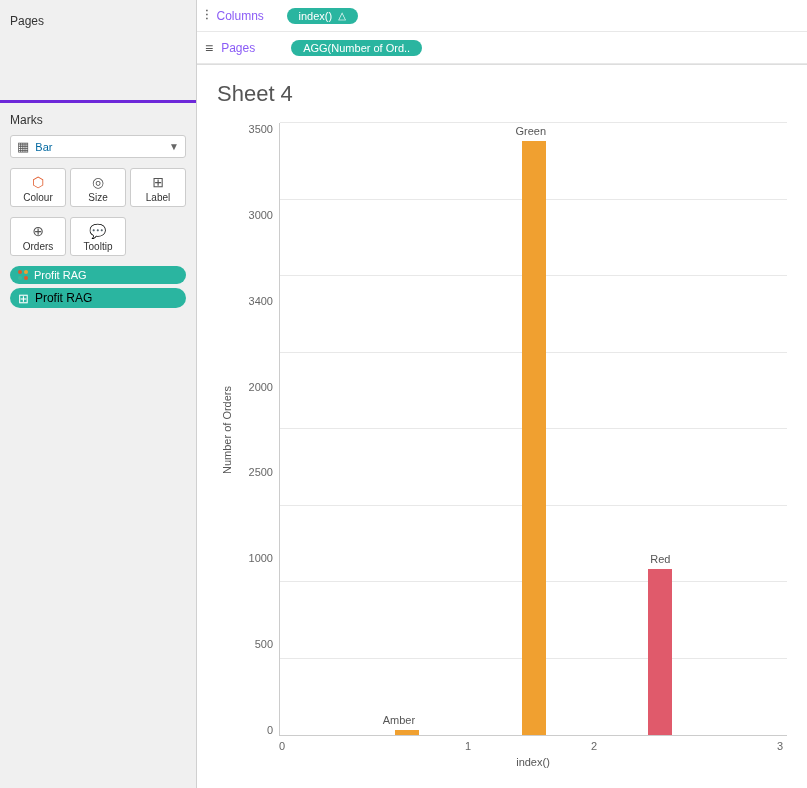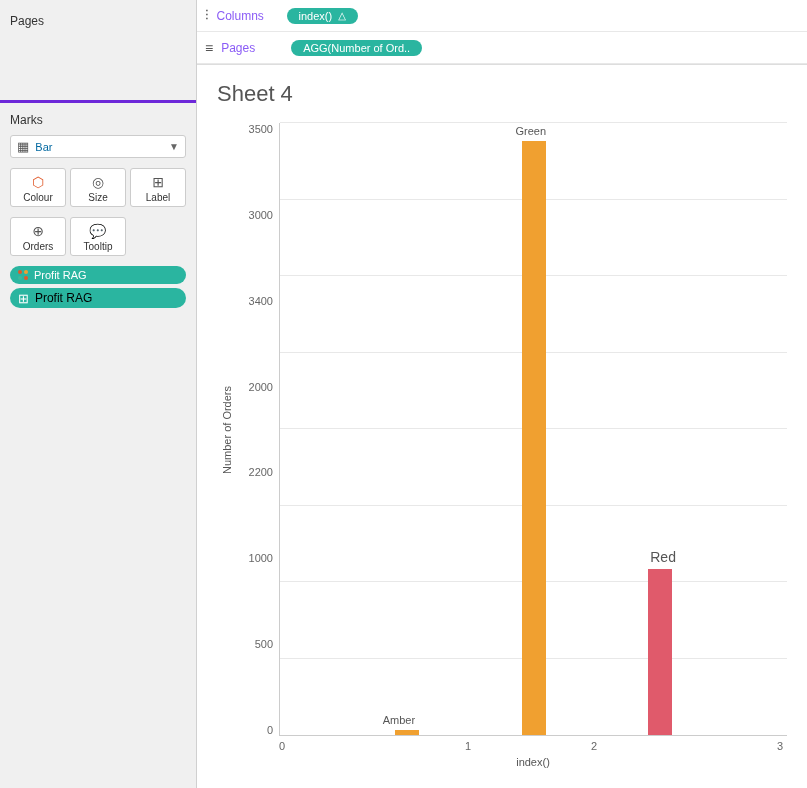--- a/index.html
+++ b/index.html
@@ -420,21 +420,21 @@
 
         <div class="y-axis-label-wrap">
           <span class="y-axis-label">Number of Orders</span>
         </div>
 
         <div class="y-ticks">
           <span class="y-tick">3500</span>
           <span class="y-tick">3000</span>
           <span class="y-tick">3400</span>
           <span class="y-tick">2000</span>
-          <span class="y-tick">2200</span>
+          <span class="y-tick">2500</span>
           <span class="y-tick">1000</span>
           <span class="y-tick">500</span>
           <span class="y-tick">0</span>
         </div>
 
         <div class="plot-area" id="plot-area">
 
           <div class="grid-line" style="bottom: 12.5%"></div>
           <div class="grid-line" style="bottom: 25%"></div>
           <div class="grid-line" style="bottom: 37.5%"></div>
@@ -447,21 +447,21 @@
           <div class="bar" style="left: calc(25% - 12px); width: 24px; height: 0.8%; background: #f0a030;">
           </div>
           <div class="bar-label" style="left: calc(25% - 24px); bottom: calc(0.8% + 4px); font-size:11px; color:#555;margin-top:16px;">Amber</div>
 
           <div class="bar" style="left: calc(50% - 12px); width: 24px; height: 97%; background: #f0a030;">
           </div>
           <div class="bar-label" style="left: calc(50% - 18px); bottom: calc(97% + 4px); font-size:11px; color:#555;">Green</div>
 
           <div class="bar" style="left: calc(75% - 12px); width: 24px; height: 27.2%; background: #e05a6b;">
           </div>
-          <div class="bar-label" style="left: calc(75% - 10px); bottom: calc(27.2% + 4px); font-size:14px; color:#555;">Red</div>
+          <div class="bar-label" style="left: calc(75% - 10px); bottom: calc(27.2% + 4px); font-size:11px; color:#555;">Red</div>
         </div>
       </div>
 
       <div class="x-axis" style="margin-left: 62px;">
         <div class="x-tick" style="flex:1; text-align:left; padding-left:0;">0</div>
         <div class="x-tick" style="flex:1; text-align:center;">1</div>
         <div class="x-tick" style="flex:1; text-align:center;">2</div>
         <div class="x-tick" style="flex:1; text-align:right; padding-right:4px;">3</div>
       </div>
 

